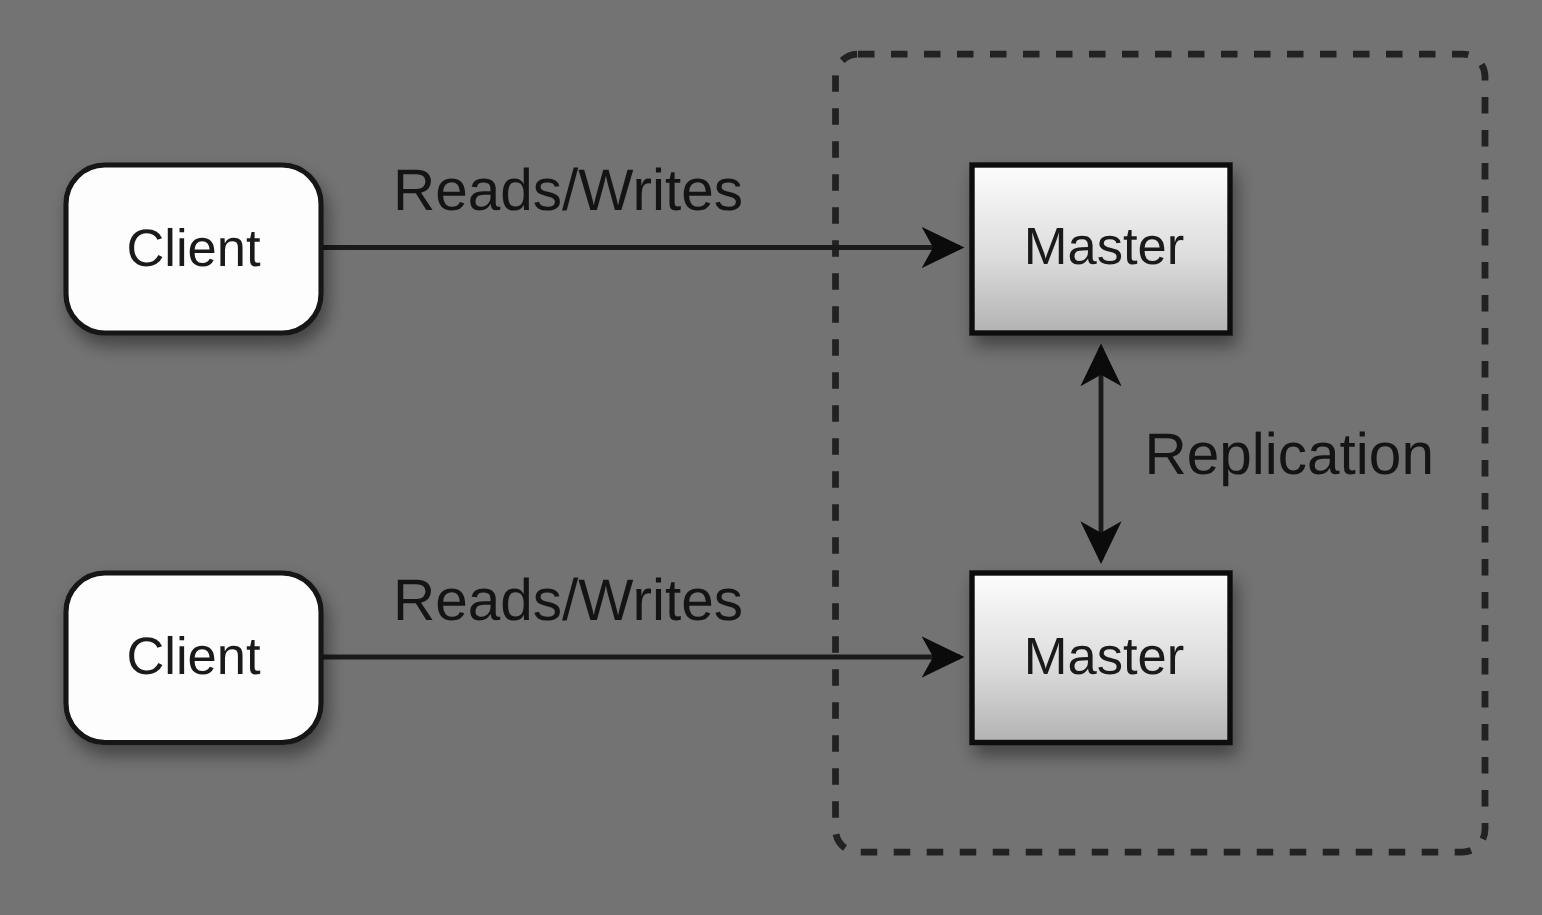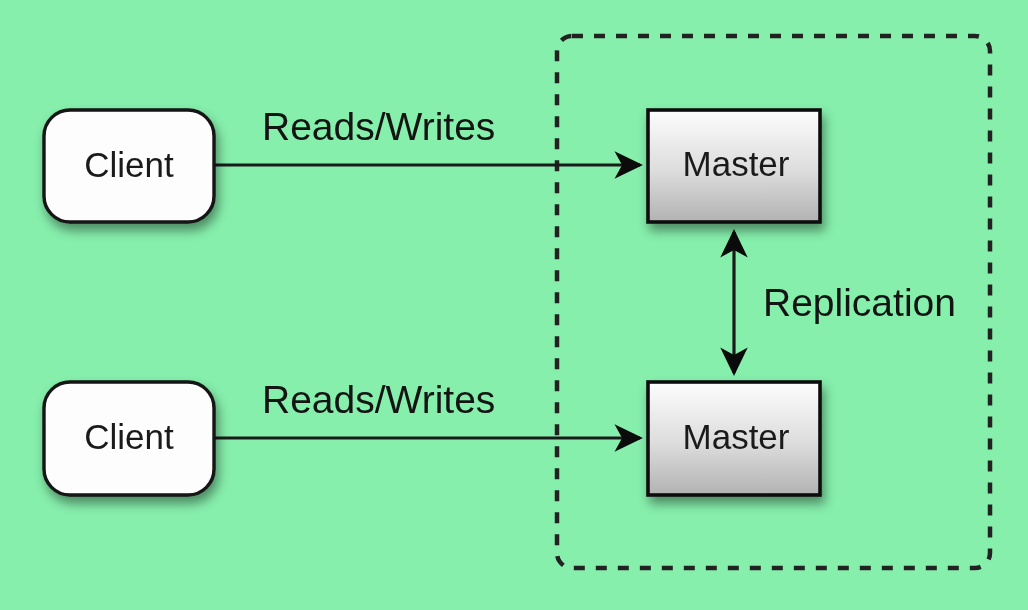--- a/index.html
+++ b/index.html
@@ -9,21 +9,21 @@
     background: #ffffff;
   }
   body {
     font-family: "Liberation Sans", sans-serif;
     -webkit-font-smoothing: antialiased;
   }
   #diagram-canvas {
     position: relative;
     width: 1028px;
     height: 610px;
-    background: #86efac;
+    background: #737373;
     overflow: hidden;
   }
   #diagram-svg {
     position: absolute;
     left: 0;
     top: 0;
     width: 1028px;
     height: 610px;
     display: block;
   }

